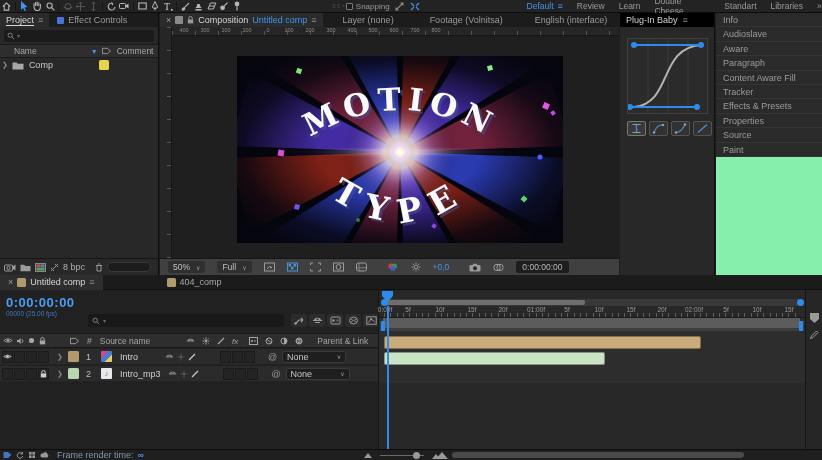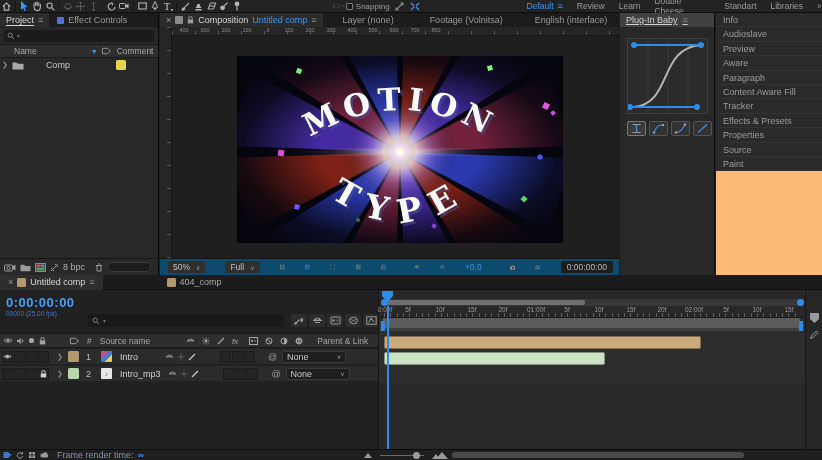--- a/index.html
+++ b/index.html
@@ -38,36 +38,36 @@
   
   .comp { left:160px; top:13px; width:459px; height:262px; background:#1f1f1f; }
   .comp-tabs { font-size:9px; }
   .comp-tabs span { white-space:nowrap; }
   .ruler-h { left:12px; top:14px; width:447px; height:9px; background:#262626; border-bottom:1px solid #161616;
              background-image:repeating-linear-gradient(90deg,#555 0 1px,transparent 1px 23px); background-position:0 bottom; background-size:100% 4px; background-repeat:repeat-x; }
   .ruler-v { left:0; top:14px; width:12px; height:248px; background:#262626; border-right:1px solid #161616;
              background-image:repeating-linear-gradient(180deg,#555 0 1px,transparent 1px 23px); background-position:right 0; background-size:4px 100%; background-repeat:repeat-y; }
   .rnum { position:absolute; top:0; font-size:5.5px; color:#8a8a8a; transform:translateX(-50%); }
   .canvas-wrap { left:77px; top:43px; width:326px; height:187px; background:#05050e; }
-  .comp-bottom { left:0; bottom:0; width:100%; height:17px; background:#0c4a6e; border-top:1px solid #151515; display:flex; align-items:center; gap:20px; padding:0 6px; position:absolute; font-size:8.5px; }
+  .comp-bottom { left:0; bottom:0; width:100%; height:17px; background:#404040; border-top:1px solid #151515; display:flex; align-items:center; gap:12px; padding:0 6px; position:absolute; font-size:8.5px; }
   .dd { height:12px; background:#2f2f2f; border-radius:2px; display:flex; align-items:center; gap:6px; padding:0 5px; color:#c0c0c0; }
   .caret { font-size:6px; color:#9a9a9a; }
   .tc-pill { height:12px; background:#1d1d1d; border-radius:2px; display:flex; align-items:center; padding:0 6px; color:#b8b8b8; }
   .exposure { color:#3f96f0; }
 
   
   .plugin { left:620px; top:13px; width:95px; height:262px; background:#282828; border-right:1px solid #0d0d0d; }
-  .plugin-title { height:14px; display:flex; align-items:center; gap:5px; padding:0 6px; color:#d0d0d0; font-size:9px; background:#404040;text-decoration:underline; }
+  .plugin-title { height:14px; display:flex; align-items:center; gap:5px; padding:0 6px; color:#d0d0d0; font-size:9px; background:#000000; }
   .curvebox { left:7px; top:25px; width:81px; height:76px; background:#2b2b2b; border:1px solid #404040; }
   .preset-row { left:7px; top:108px; display:flex; gap:3px; }
   .preset { width:19px; height:15px; background:#323232; border:1px solid #555; border-radius:2px; display:flex; align-items:center; justify-content:center; }
   .preset.sel { border-color:#777; background:#3a3a3a; }
 
   
-  .sidebar { left:716px; top:13px; width:106px; height:262px; background:#fdba74; }
+  .sidebar { left:716px; top:13px; width:106px; height:262px; background:#86efac; }
   .side-item { height:14.4px; line-height:14.4px; padding-left:7px; color:#9c9c9c; font-size:9px; border-bottom:1px solid #343434; background:#2a2a2a; }
 
   
   .timeline { left:0; top:275px; width:822px; height:174px; background:#212121; }
   .tl-tabs { height:15px; background:#1b1b1b; display:flex; align-items:center; font-size:9px; border-bottom:1px solid #101010; }
   .tl-tab-active { background:#2e2e2e; height:15px; display:flex; align-items:center; gap:4px; padding:0 8px; color:#d8d8d8; }
   .tl-tab { display:flex; align-items:center; gap:4px; padding:0 10px; color:#a8a8a8; }
   .tl-left { left:0; top:15px; width:378px; height:159px; }
   .tl-timecode { color:#4a9df5; font-size:13px; font-weight:bold; letter-spacing:.5px; }
   .tl-fps { color:#3f78c0; font-size:6.5px; }
@@ -272,21 +272,21 @@
       <svg width="9" height="8" viewBox="0 0 10 8" style="margin-left:4px;">
           <path d="M0.5 1 H6 L9.5 4 L6 7 H0.5 Z" fill="none" stroke="#9a9a9a" stroke-width="1"></path>
         </svg>
       <span style="margin-left:6px;">Comment</span>
     </div>
     <div class="proj-row">
       <span style="margin-left:2px;color:#8a8a8a;font-size:7px;">❯</span>
       <svg width="12" height="9" viewBox="0 0 12 9" style="margin-left:4px;">
           <path d="M0.5 1.5 H4.5 L5.8 2.8 H11.5 V8.5 H0.5 Z" fill="#a8a8a8"></path>
         </svg>
-      <span style="margin-left:22px;">Comp</span>
+      <span style="margin-left:5px;">Comp</span>
       <span class="chip" style="margin-left: 46px; background: rgb(227, 211, 78);"></span>
     </div>
     <div class="proj-bottom">
       <svg width="12" height="9" viewBox="0 0 12 9">
           <rect x="0.5" y="2" width="8" height="6" rx="1" fill="none" stroke="#9a9a9a"></rect>
           <circle cx="4.5" cy="5" r="1.6" fill="none" stroke="#9a9a9a"></circle>
           <path d="M9 3 L11.5 1.5 V7.5 L9 6" fill="#9a9a9a"></path>
         </svg>
       <svg width="11" height="9" viewBox="0 0 12 9">
           <path d="M0.5 1.5 H4.5 L5.8 2.8 H11.5 V8.5 H0.5 Z" fill="#9a9a9a"></path>
@@ -524,21 +524,20 @@
           <svg width="13" height="11" viewBox="0 0 13 11">
             <path d="M2 9.5 L11 1.5" stroke="#4a90d8" stroke-width="1.2"></path>
           </svg>
         </div>
     </div>
   </div>
 
   <div class="ab sidebar">
     <div class="side-item">Info</div>
     <div class="side-item">Audioslave</div>
-    <div class="side-item">Preview</div>
     <div class="side-item">Aware</div>
     <div class="side-item">Paragraph</div>
     <div class="side-item">Content Aware Fill</div>
     <div class="side-item">Tracker</div>
     <div class="side-item">Effects &amp; Presets</div>
     <div class="side-item">Properties</div>
     <div class="side-item">Source</div>
     <div class="side-item">Paint</div>
   </div>
 

